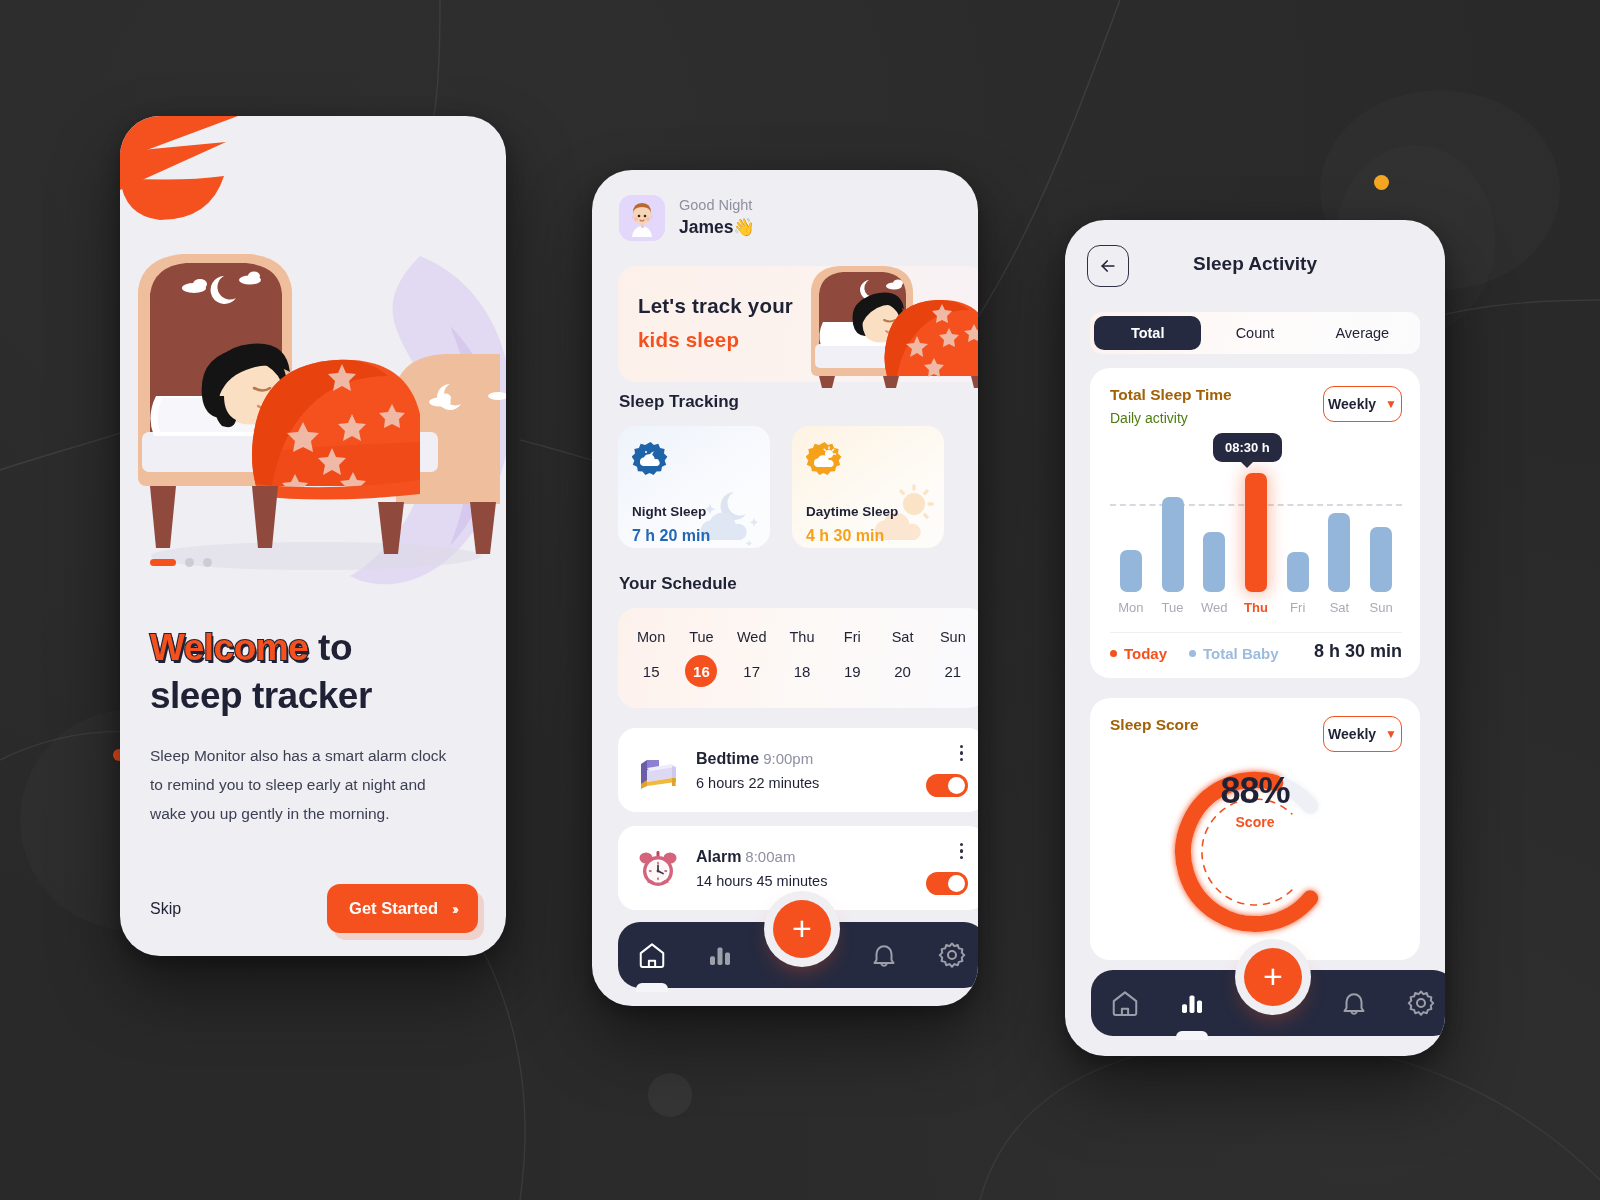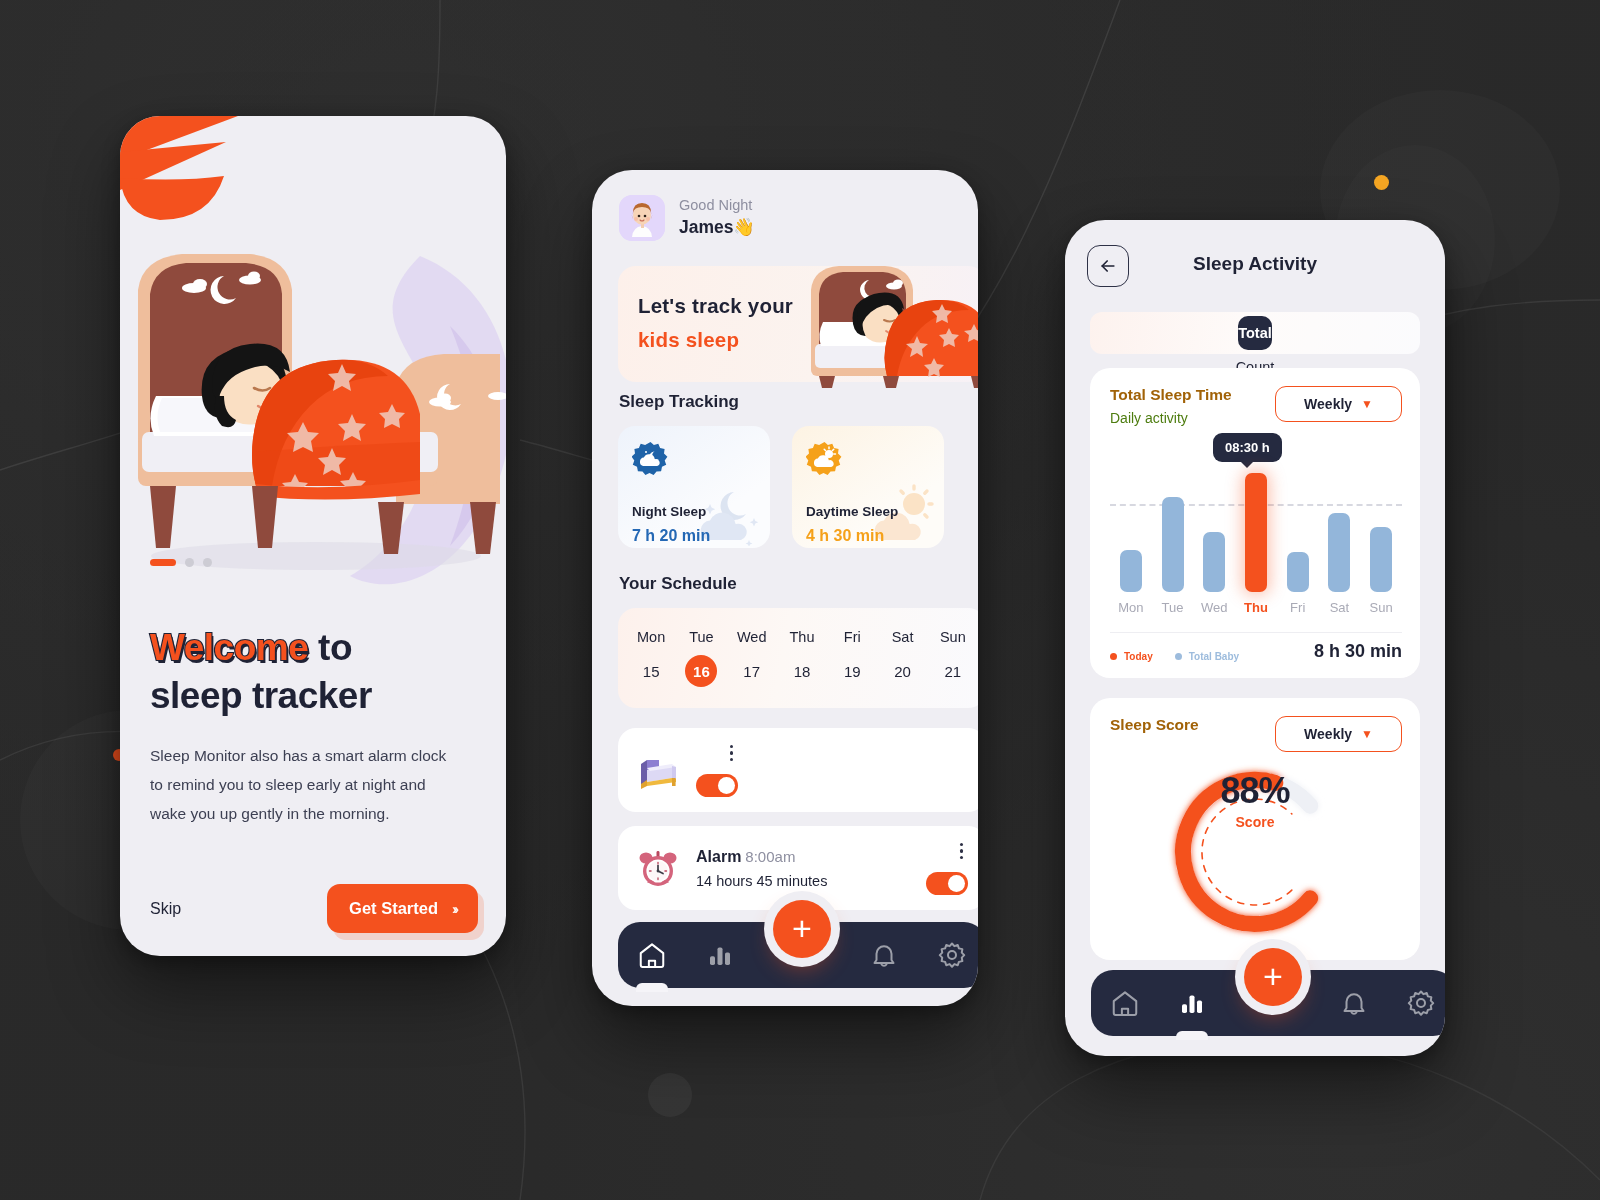--- a/index.html
+++ b/index.html
@@ -154,36 +154,36 @@
     border: 1.6px solid #2e3146; border-radius: 13px;
     display: flex; align-items: center; justify-content: center; cursor: pointer; background: transparent;
   }
   #p3-title {
     position: absolute; left: 0; right: 0; top: 33px; text-align: center;
     font-size: 19px; font-weight: 700; color: #1f2235;
   }
   #p3-tabs {
     position: absolute; left: 25px; top: 92px; width: 330px; height: 42px;
     background: linear-gradient(100deg,#fdf2ee 0%, #fefbfa 50%, #fbfbfd 100%);
-    border-radius: 12px; display: flex; align-items: center; padding: 4px; flex-direction: column;
+    border-radius: 12px; display: flex; align-items: center; padding: 4px;
   }
   .tab { flex: 1; text-align: center; font-size: 14.5px; color: #1f2235; padding: 9px 0; cursor: pointer; border-radius: 10px; }
   .tab.active { background: #252a40; color: #fff; font-weight: 700; }
 
   .p3-card { position: absolute; left: 25px; width: 330px; background:#fff; border-radius: 20px; }
   #p3-card1 { top: 148px; height: 310px; }
   #p3-card2 { top: 478px; height: 262px; }
 
   .card-head { position: absolute; left: 20px; top: 18px; }
   .ch-t1 { font-size: 15.5px; font-weight: 700; color: #a16207; }
   .ch-t2 { font-size: 14px; color: #4d7c0f; margin-top: 6px; }
   .wk-sel {
     position: absolute; right: 18px; top: 18px;
     border: 1.5px solid #f4511e; border-radius: 11px;
-    padding: 9px 28px; display: flex; align-items: center; gap: 9px;
+    padding: 9px 4px; display: flex; align-items: center; gap: 9px;
     font-size: 14px; color: #1f2235; font-weight: 700; cursor: pointer; background: #fff;
   }
   .wk-sel .cv { color: #f4511e; font-size: 12px; }
 
   
   #chart { position: absolute; left: 20px; top: 96px; width: 292px; height: 128px; }
   #chart .gridline {
     position: absolute; left: 0; right: 0; top: 40px; height: 0;
     border-top: 2px dashed #d7d8e0;
   }
@@ -199,21 +199,21 @@
   }
   #tooltip::after {
     content:""; position: absolute; left: 50%; transform: translateX(-50%);
     bottom: -6px; border-left: 7px solid transparent; border-right: 7px solid transparent;
     border-top: 7px solid #252a40;
   }
   #chart-foot {
     position: absolute; left: 20px; right: 18px; bottom: 16px; height: 30px;
     border-top: 1px solid #eeeef2; display: flex; align-items: flex-end; gap: 22px;
   }
-  .lg { display: flex; align-items: center; gap: 7px; font-size: 10px; font-weight: 600; }
+  .lg { display: flex; align-items: center; gap: 7px; font-size: 15px; font-weight: 600; }
   .lg i { width: 7px; height: 7px; border-radius: 50%; display: block; }
   .lg.today { color: #f4511e; } .lg.today i { background: #f4511e; }
   .lg.baby { color: #9dbcdd; } .lg.baby i { background: #9dbcdd; }
   #chart-total { margin-left: auto; font-size: 18px; font-weight: 700; color: #1f2235; }
 
   
   #gauge { position: absolute; left: 50%; transform: translateX(-50%); top: 62px; width: 180px; height: 180px; }
   #gauge-num { position: absolute; left: 0; right: 0; top: 72px; text-align: center; font-size: 36px; font-weight: 800; color: #1f2235; letter-spacing:-1px; }
   #gauge-lab { position: absolute; left: 0; right: 0; top: 116px; text-align: center; font-size: 14px; color: #f4511e; font-weight: 600; }
 </style>
@@ -507,20 +507,26 @@
         <path d="M5 16 L11 12 L11 34 L5 38 Z" fill="#6b5ea8"></path>
         <path d="M11 12 L23 12 L23 22 L11 22 Z" fill="#8d7fd1"></path>
         <path d="M11 22 L36 18 L36 30 L11 34 Z" fill="#ddd9f5"></path>
         <path d="M11 20 L36 16 L40 19 L14 23 Z" fill="#efedfb"></path>
         <path d="M36 18 L40 19 L40 31 L36 30 Z" fill="#cfc9ef"></path>
         <path d="M11 34 L36 30 L40 31 L40 34 L11 38 Z" fill="#f0b93e"></path>
         <path d="M5 36 L11 32 L11 38 L5 41 Z" fill="#e0a22f"></path>
         <rect x="36" y="30" width="3.6" height="8" fill="#e0a22f"></rect>
       </svg>
     </div>
+    <div class="sch-mid">
+      <div class="sch-t1">
+        <span>Bedtime</span><span class="time">9:00pm</span>
+      </div>
+      <div class="sch-t2">6 hours 22 minutes</div>
+    </div>
     <div class="sch-right">
       <span class="kebab">
           <i></i>
           <i></i>
           <i></i>
         </span>
       <span class="toggle"></span>
     </div>
   </div>
 

